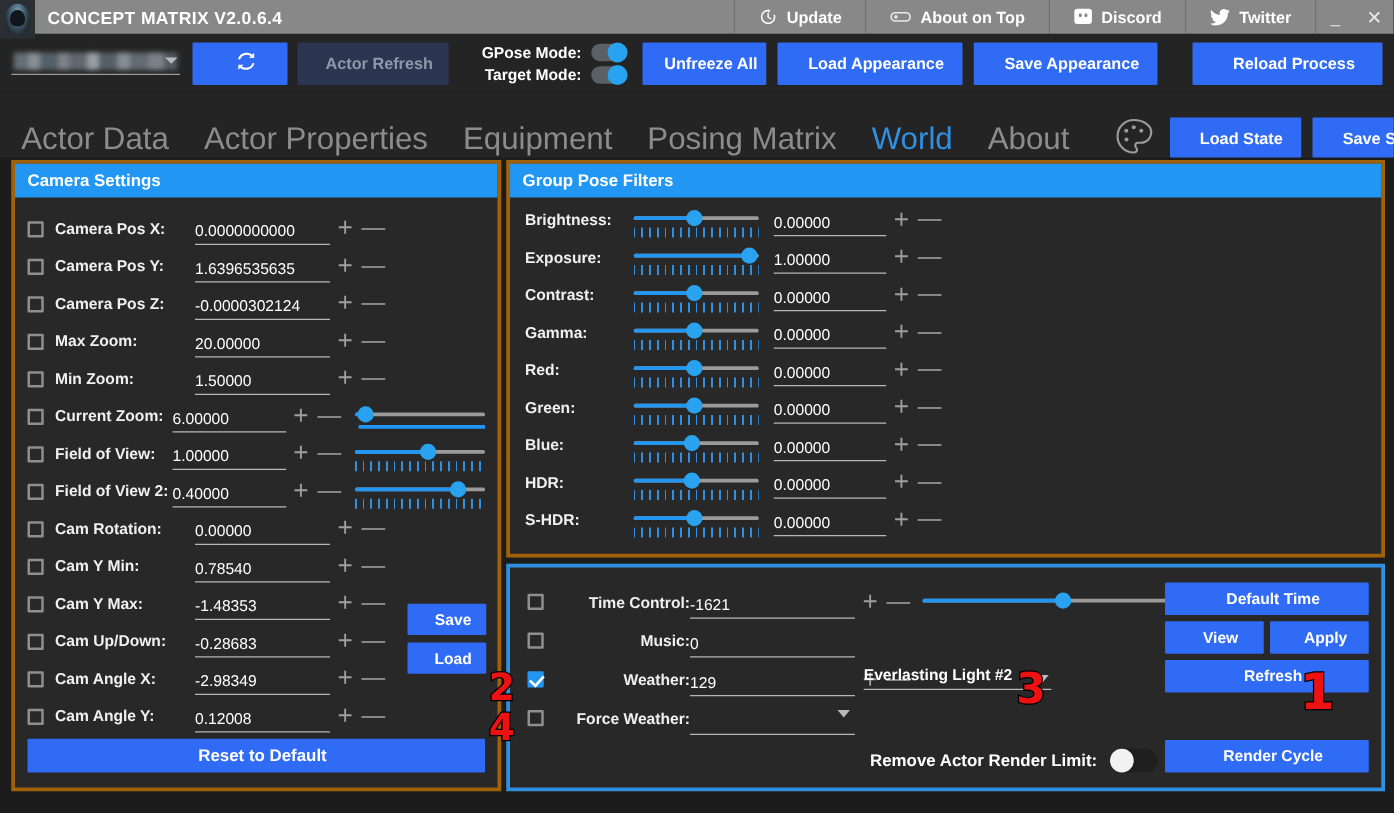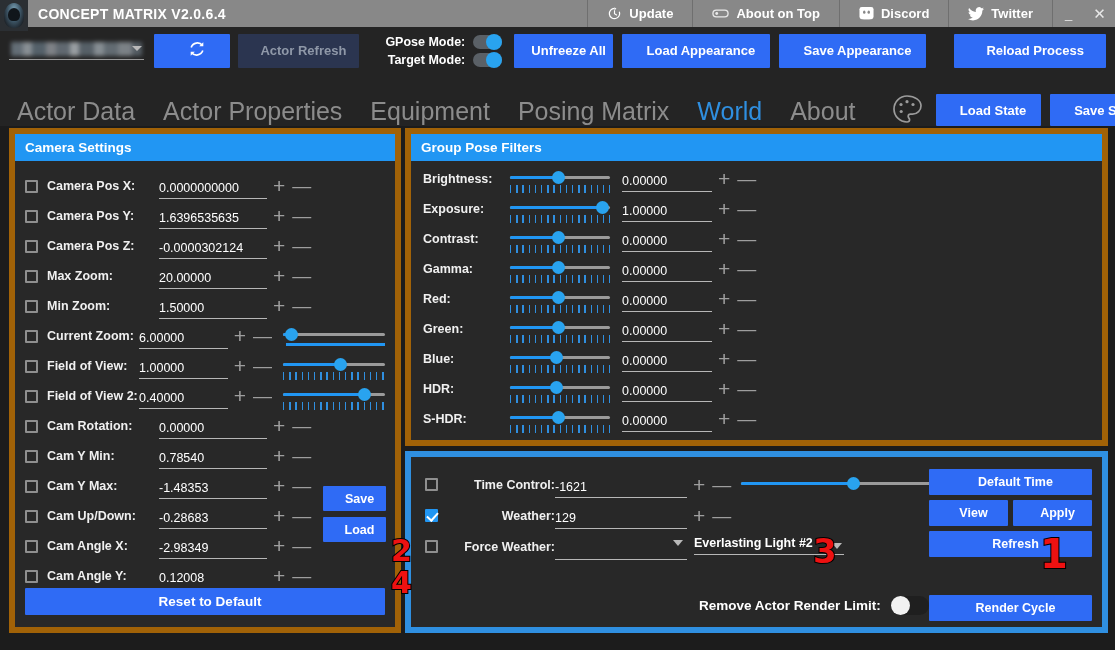--- a/index.html
+++ b/index.html
@@ -111,21 +111,21 @@
   }
   .nav-item.active{ color:#2f8fe0; }
   .nav-palette{ margin-left:14px; display:flex; align-items:center; }
   .nav-right{ margin-left:auto; display:flex; gap:9px; }
   .nav-right .btn{ width:105px; height:32px; font-size:13px; }
 
   
   .content{ position:relative; height:515px; }
 
   .panel{
-    position:absolute; background:#282828; border:6px solid #a16207;
+    position:absolute; background:#282828; border:3px solid #a16207;
   }
   .panel-head{
     height:27px; background:#2196f3; display:flex; align-items:center;
     padding-left:10px; font-size:13.5px; font-weight:bold; color:#fff;
   }
 
   #camera-panel{ left:9px; top:2px; width:392px; height:505px; }
   #filters-panel{ left:405px; top:2px; width:703px; height:318px; }
   #world-panel{ left:405px; top:325px; width:703px; height:182px; border-color:#2f8fe0;}
 
@@ -778,20 +778,28 @@
           <span class="plus">+</span>
           <span>—</span>
         </span>
         <span class="slider" id="time-slider" style="width:238px;margin-left:10px;">
           <span class="track"></span>
             <span class="fill" style="width: 47%;"></span>
             <span class="thumb" style="left: 47%;"></span>
         </span>
       </div>
 
+      <div class="wrow">
+        <span class="cb"></span>
+        <span class="wlabel">Music:</span>
+        <span class="numfield wnum">
+          <span class="val">0</span>
+          <span class="ul"></span>
+        </span>
+      </div>
 
       <div class="wrow">
         <span class="cb checked"></span>
         <span class="wlabel">Weather:</span>
         <span class="numfield wnum">
           <span class="val">129</span>
           <span class="ul"></span>
         </span>
         <span class="pm">
           <span class="plus">+</span>

